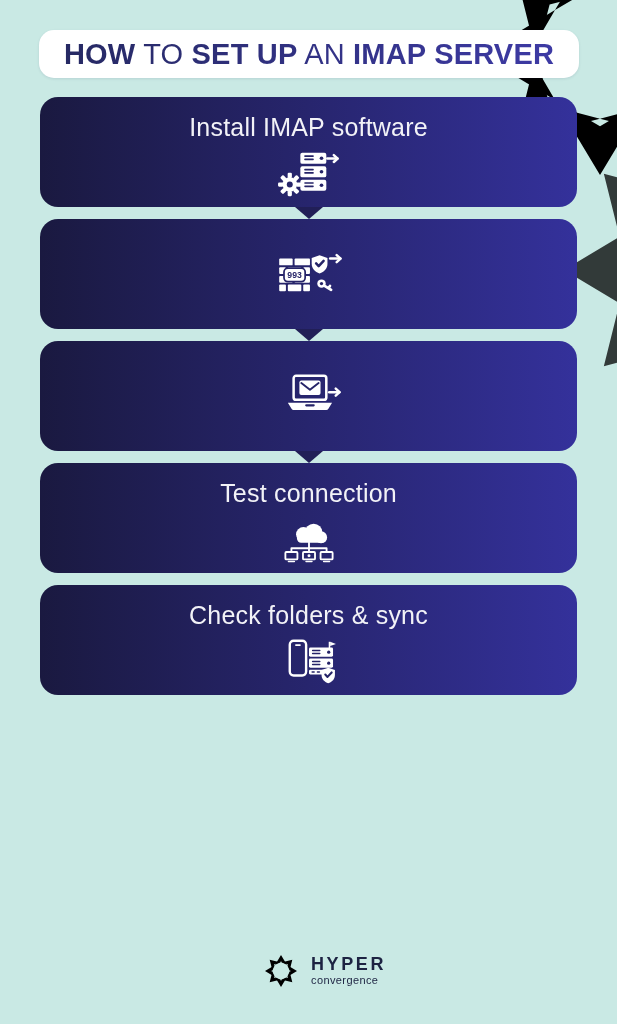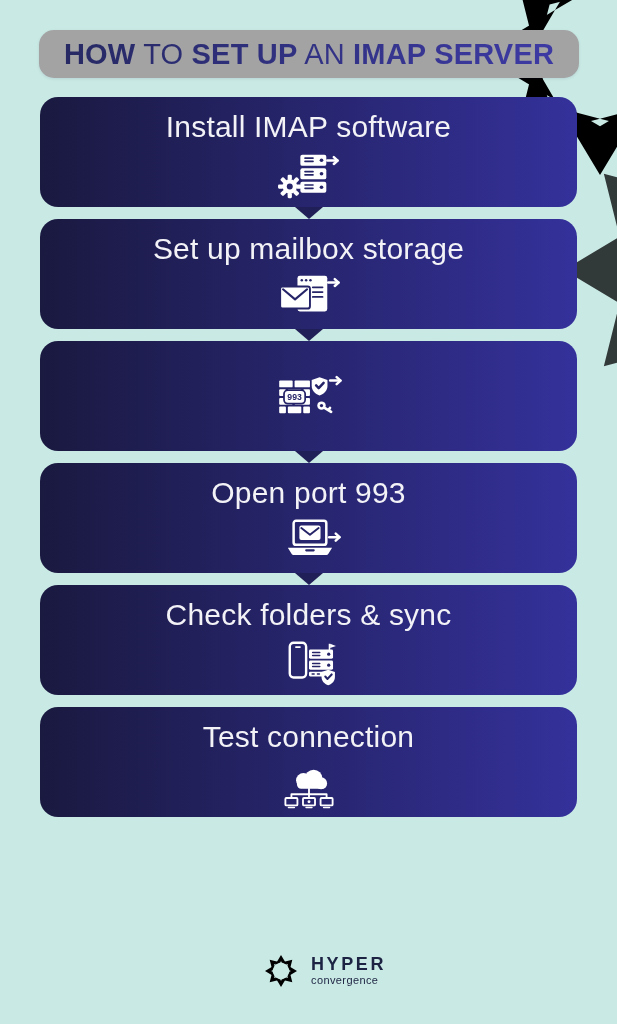--- a/index.html
+++ b/index.html
@@ -6,41 +6,41 @@
   body{
     width:617px;height:1024px;position:relative;overflow:hidden;
     background:#c9e9e4;
     font-family:"Liberation Sans",sans-serif;
   }
   .watermark{position:absolute;pointer-events:none;}
   .wm-a{fill:#b7e3db;}
 
   .header{
     position:absolute;left:39px;top:30px;width:540px;height:48px;
-    background:#a3a3a3;border-radius:15px;
+    background:#ffffff;border-radius:15px;
     display:flex;align-items:center;justify-content:center;
     box-shadow:0 1px 3px rgba(25,30,80,.10);
   }
   .title{
     font-size:29px;font-weight:700;white-space:pre;letter-spacing:.2px;
     background:linear-gradient(90deg,#262963 0%,#3d3aa4 100%);
     -webkit-background-clip:text;background-clip:text;color:transparent;
   }
   .title .reg{font-weight:400;}
 
   .steps{
     position:absolute;left:40px;top:97px;width:537px;
     display:flex;flex-direction:column;gap:12px;
   }
   .step{
     position:relative;height:110px;border-radius:18px;
     background:linear-gradient(90deg,#1a1940 0%,#34319b 100%);
     display:flex;flex-direction:column;align-items:center;justify-content:center;gap:6px;
   }
-  .step-label{color:#f2f2f7;font-size:30px;letter-spacing:.2px;margin-top:6px;}
+  .step-label{color:#f2f2f7;font-size:25px;letter-spacing:.2px;margin-top:6px;}
   .connector{
     position:absolute;left:50%;bottom:-12px;transform:translateX(-50%);
     width:0;height:0;
     border-left:14px solid transparent;border-right:14px solid transparent;
     border-top:12px solid #211f57;
   }
   .icon{height:50px;display:block;}
   .w{fill:#ffffff;}
   .d{fill:#262468;}
   .s{stroke:#ffffff;fill:none;stroke-linecap:round;stroke-linejoin:round;}
@@ -129,38 +129,20 @@
           <circle cx="46" cy="24.7" r="1.9"></circle>
         <rect x="28" y="35.6" width="10" height="1.7" rx=".8"></rect>
           <rect x="28" y="39" width="10" height="1.7" rx=".8"></rect>
           <circle cx="46" cy="38.7" r="1.9"></circle>
       </g>
       <use href="#g-gear" x="13" y="38"></use>
     </svg>
     <div class="connector"></div>
   </section>
 
-  <section class="step">
-    <div class="step-label">Set up mailbox storage</div>
-    <svg class="icon" viewBox="0 0 66 52" width="66" height="52">
-      <use href="#g-arrow" x="53" y="7"></use>
-      <rect class="w" x="21" y="4" width="31" height="37" rx="2.5"></rect>
-      <g class="d">
-        <circle cx="25.5" cy="8.5" r="1.3"></circle>
-          <circle cx="30" cy="8.5" r="1.3"></circle>
-          <circle cx="34.5" cy="8.5" r="1.3"></circle>
-        <rect x="36" y="15" width="12" height="1.8" rx=".9"></rect>
-        <rect x="36" y="20" width="12" height="1.8" rx=".9"></rect>
-        <rect x="36" y="25" width="12" height="1.8" rx=".9"></rect>
-      </g>
-      <rect class="w" x="3" y="15" width="31" height="23" rx="2.5" stroke="#262468" stroke-width="2"></rect>
-      <path class="ds" stroke-width="2.2" d="M6 18 L18.5 28.5 L31 18"></path>
-    </svg>
-    <div class="connector"></div>
-  </section>
 
 
   <section class="step">
     <svg class="icon" viewBox="0 0 66 52" width="66" height="52">
       <use href="#g-arrow" x="55" y="6"></use>
       <g class="w">
         <rect x="2" y="10" width="14" height="7" rx="1"></rect>
           <rect x="18" y="10" width="16" height="7" rx="1"></rect>
         <rect x="2" y="19" width="7" height="7" rx="1"></rect>
           <rect x="11" y="19" width="14" height="7" rx="1"></rect>
@@ -175,30 +157,49 @@
       <text x="18" y="30.5" text-anchor="middle" font-size="9" font-weight="bold" fill="#262468" font-family="Liberation Sans, sans-serif">993</text>
       <use href="#g-shield" x="44" y="16"></use>
       <circle class="w" cx="46" cy="36" r="4.4"></circle>
       <circle class="d" cx="46" cy="36" r="1.7"></circle>
       <path class="s" stroke-width="2.8" d="M49.6 38.5 L56 42.5 M53.2 40.8 l1.6 -2.4"></path>
     </svg>
     <div class="connector"></div>
   </section>
 
   <section class="step">
-    <div class="step-label">Open port 993</div>
     <svg class="icon" viewBox="0 0 66 52" width="66" height="52">
       <rect class="s" stroke-width="2.6" x="17" y="5" width="34" height="25" rx="2.5"></rect>
       <rect class="w" x="23" y="10" width="22" height="15" rx="2"></rect>
       <path class="ds" stroke-width="2" d="M25 12.5 L34 19.5 L43 12.5"></path>
       <path class="w" d="M11 33 H57 L53 39.5 Q52.5 40.5 51 40.5 H17 Q15.5 40.5 15 39.5 Z"></path>
       <rect class="d" x="29" y="34.6" width="10" height="2.2" rx="1.1"></rect>
       <use href="#g-arrow" x="54" y="18"></use>
     </svg>
     <div class="connector"></div>
+  </section>
+
+  <section class="step">
+    <div class="step-label">Test connection</div>
+    <svg class="icon" viewBox="0 0 66 54" width="66" height="54">
+      <g class="w">
+        <circle cx="27" cy="22" r="8"></circle>
+        <circle cx="38" cy="20" r="9.5"></circle>
+        <circle cx="46" cy="25" r="6.5"></circle>
+        <rect x="20" y="22" width="32" height="9" rx="4.5"></rect>
+      </g>
+      <path class="s" stroke-width="2" d="M33 31 V37 M14 37 H52 M14 37 V41 M33 37 V41 M52 37 V41"></path>
+      <rect class="s" stroke-width="2" x="7.5" y="41" width="13" height="8" rx="1"></rect>
+      <rect class="s" stroke-width="2" x="26.5" y="41" width="13" height="8" rx="1"></rect>
+      <rect class="s" stroke-width="2" x="45.5" y="41" width="13" height="8" rx="1"></rect>
+      <circle class="w" cx="33" cy="45" r="1.6"></circle>
+      <rect class="w" x="10" y="50.5" width="8" height="1.6" rx=".8"></rect>
+      <rect class="w" x="29" y="50.5" width="8" height="1.6" rx=".8"></rect>
+      <rect class="w" x="48" y="50.5" width="8" height="1.6" rx=".8"></rect>
+    </svg>
   </section>
 
   <section class="step">
     <div class="step-label">Check folders &amp; sync</div>
     <svg class="icon" viewBox="0 0 66 52" width="66" height="52">
       <rect class="s" stroke-width="2.5" x="13" y="5" width="17" height="36" rx="4"></rect>
       <rect class="w" x="18.5" y="8.5" width="6" height="1.8" rx=".9"></rect>
       <rect class="w" x="53.5" y="6" width="1.6" height="8"></rect>
       <path class="w" d="M55 6 l6 2.2 -6 2.2 z"></path>
       <rect class="w" x="33" y="12" width="25" height="9.5" rx="1.5"></rect>
@@ -214,40 +215,20 @@
       <rect class="w" x="33" y="35" width="25" height="5" rx="1.2"></rect>
       <g class="d">
         <rect x="35.5" y="36.6" width="3.6" height="1.6" rx=".8"></rect>
         <rect x="41" y="36.6" width="3.6" height="1.6" rx=".8"></rect>
         <rect x="46.5" y="36.6" width="3.6" height="1.6" rx=".8"></rect>
       </g>
       <use href="#g-shield" transform="translate(53,41) scale(.85)"></use>
     </svg>
   </section>
 
-  <section class="step">
-    <div class="step-label">Test connection</div>
-    <svg class="icon" viewBox="0 0 66 54" width="66" height="54">
-      <g class="w">
-        <circle cx="27" cy="22" r="8"></circle>
-        <circle cx="38" cy="20" r="9.5"></circle>
-        <circle cx="46" cy="25" r="6.5"></circle>
-        <rect x="20" y="22" width="32" height="9" rx="4.5"></rect>
-      </g>
-      <path class="s" stroke-width="2" d="M33 31 V37 M14 37 H52 M14 37 V41 M33 37 V41 M52 37 V41"></path>
-      <rect class="s" stroke-width="2" x="7.5" y="41" width="13" height="8" rx="1"></rect>
-      <rect class="s" stroke-width="2" x="26.5" y="41" width="13" height="8" rx="1"></rect>
-      <rect class="s" stroke-width="2" x="45.5" y="41" width="13" height="8" rx="1"></rect>
-      <circle class="w" cx="33" cy="45" r="1.6"></circle>
-      <rect class="w" x="10" y="50.5" width="8" height="1.6" rx=".8"></rect>
-      <rect class="w" x="29" y="50.5" width="8" height="1.6" rx=".8"></rect>
-      <rect class="w" x="48" y="50.5" width="8" height="1.6" rx=".8"></rect>
-    </svg>
-  </section>
-
 </div>
 
 <div class="footer">
   <svg width="36" height="36" viewBox="-18 -18 36 36" class="lg">
     <use href="#g-snowflake"></use>
     <style>.lg .arm-a{fill:#35b7a5}.lg .arm-b{fill:#7ed3c6}</style>
   </svg>
   <div class="brand-text">
     <div class="brand-top">HYPER</div>
     <div class="brand-bottom">convergence</div>

